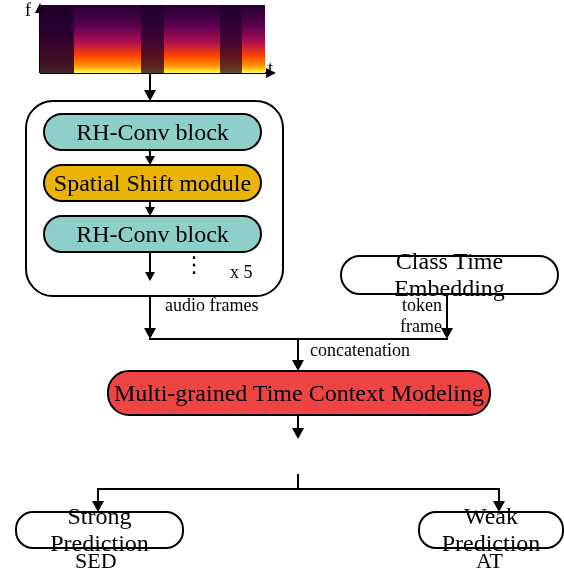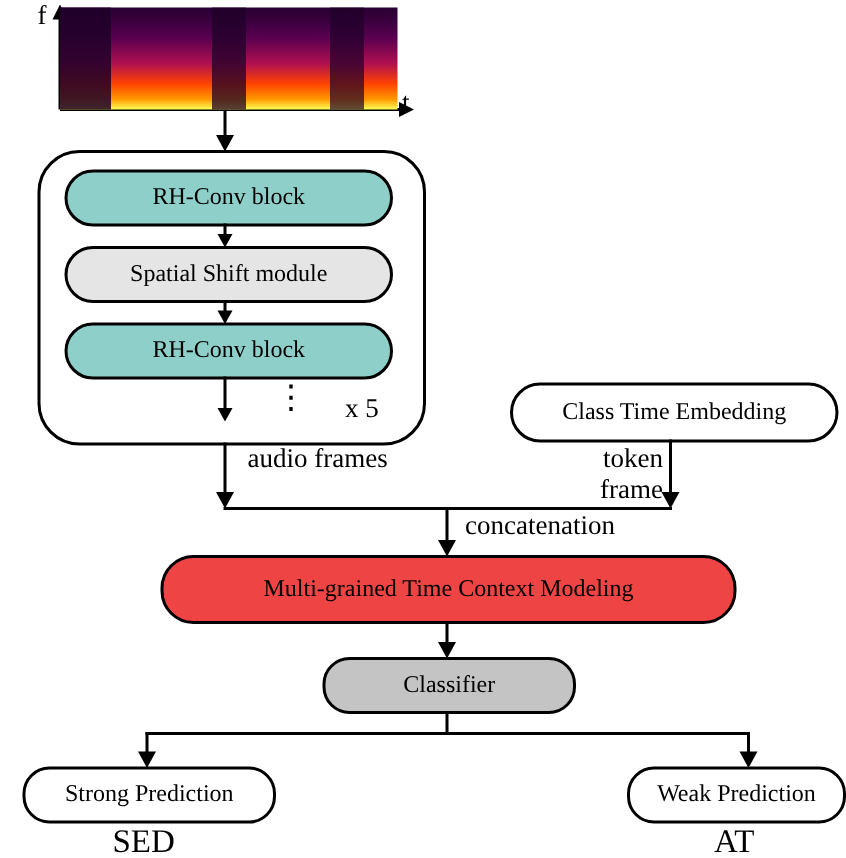--- a/index.html
+++ b/index.html
@@ -75,27 +75,27 @@
     border-left:5px solid transparent;
     border-right:5px solid transparent;
     border-top:9px solid black;
   }
   
   .module {
     position:absolute;
     border:2px solid black;
     border-radius:22px;
     text-align:center;
-    font-size:16px;
+    font-size:24px;
     display:flex;
     align-items:center;
     justify-content:center;
   }
   .rh-conv { background:#8ed0c9; }
-  .shift   { background:#e5e5e5; }
+  .shift   { background:#eab308; }
   .mgtcm   { background:#ef4444; }
   .classif { background:#c4c4c4; }
   .white   { background:white; }
   
   .outer-box {
     position:absolute;
     border:2px solid black;
     border-radius:28px;
     background:white;
   }
@@ -169,23 +169,20 @@
   <div class="abs arrow-down-head" style="left:292px; top:360px;"></div>
   <div class="label-text" style="left:310px; top:340px;">concatenation</div>
 
   <div class="module mgtcm" style="left:107px; top:370px; width:380px; height:42px; border-radius:22px;">
     <span>Multi-grained Time Context Modeling</span>
   </div>
 
   <div class="abs v-line" style="left:297px; top:414px; height:16px;"></div>
   <div class="abs arrow-down-head" style="left:292px; top:428px;"></div>
 
-  <div class="module classif" style="left:215px; top:438px; width:165px; height:34px; border-radius:18px;">
-    <span>Classifier</span>
-  </div>
 
   <div class="abs v-line" style="left:297px; top:474px; height:16px;"></div>
 
   <div class="h-line" style="left:97px; top:488px; width:403px;"></div>
 
   <div class="abs v-line" style="left:97px; top:488px; height:15px;"></div>
   <div class="abs arrow-down-head" style="left:92px; top:501px;"></div>
 
   <div class="abs v-line" style="left:498px; top:488px; height:15px;"></div>
   <div class="abs arrow-down-head" style="left:493px; top:501px;"></div>

